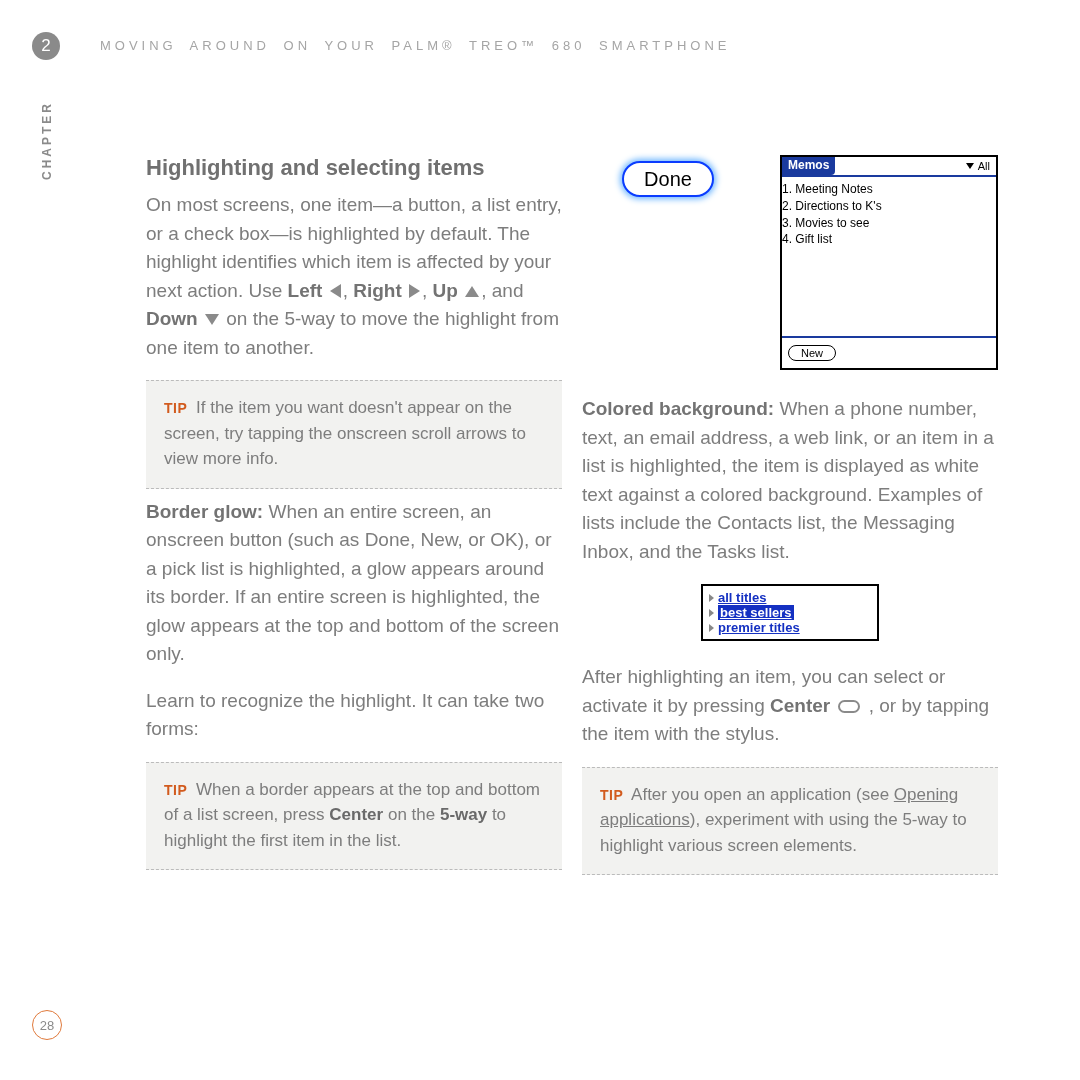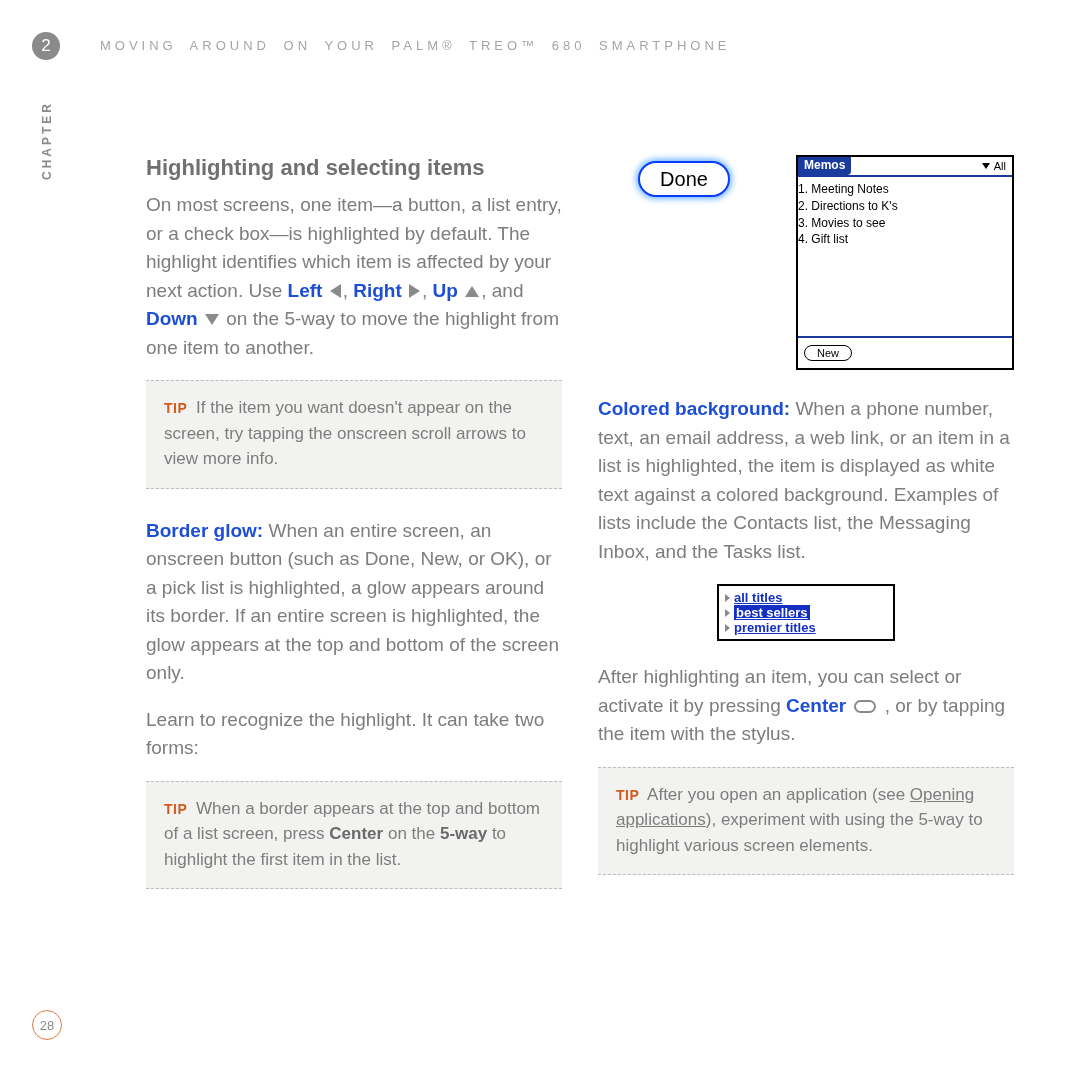--- a/index.html
+++ b/index.html
@@ -50,37 +50,37 @@
     font-size: 13px;
     color: #8a8a8a;
     line-height: 30px;
     text-align: center;
   }
   .content {
     position: absolute;
     left: 146px; top: 155px;
     width: 880px;
     display: flex;
-    gap: 36px;
+    gap: 20px;
   }
   .col { width: 416px; }
   .col-right { width: 416px; }
   h2 {
     color: #707070;
     font-size: 22px;
     font-weight: 700;
     margin-bottom: 10px;
   }
   .body-text {
     font-size: 19px;
     line-height: 1.5;
     color: #7d7d7d;
     margin-bottom: 18px;
   }
-  .body-text b { color: #1d4ed8; font-weight: 700; }
+  .body-text b { color: #737373; font-weight: 700; }
   .tri {
     display: inline-block;
     width: 0; height: 0;
     vertical-align: middle;
     margin: 0 2px;
   }
   .tri.left  { border-top:7px solid transparent; border-bottom:7px solid transparent; border-right:11px solid #8a8a8a; }
   .tri.right { border-top:7px solid transparent; border-bottom:7px solid transparent; border-left:11px solid #8a8a8a; }
   .tri.up    { border-left:7px solid transparent; border-right:7px solid transparent; border-bottom:11px solid #8a8a8a; }
   .tri.down  { border-left:7px solid transparent; border-right:7px solid transparent; border-top:11px solid #8a8a8a; }
@@ -90,21 +90,21 @@
     border:2px solid #8a8a8a;
     border-radius:7px;
     vertical-align:middle;
     margin:0 3px;
   }
   .tip-box {
     border-top: 1px dashed #bbb;
     border-bottom: 1px dashed #bbb;
     background: #f2f2f0;
     padding: 14px 18px 16px;
-    margin: 14px 0 28px;
+    margin: 14px 0 9px;
     font-size: 17px;
     line-height: 1.5;
     color: #7d7d7d;
   }
   .tip-label { color: #d25b1e; font-weight: 700; font-size: 14px; letter-spacing: 0.5px; margin-right: 4px;}
   .tip-box b { color: #6a6a6a; }
   .tip-box .link { text-decoration: underline; }
 
   
   .done-wrap { position: absolute; left: 40px; top: 6px; }

